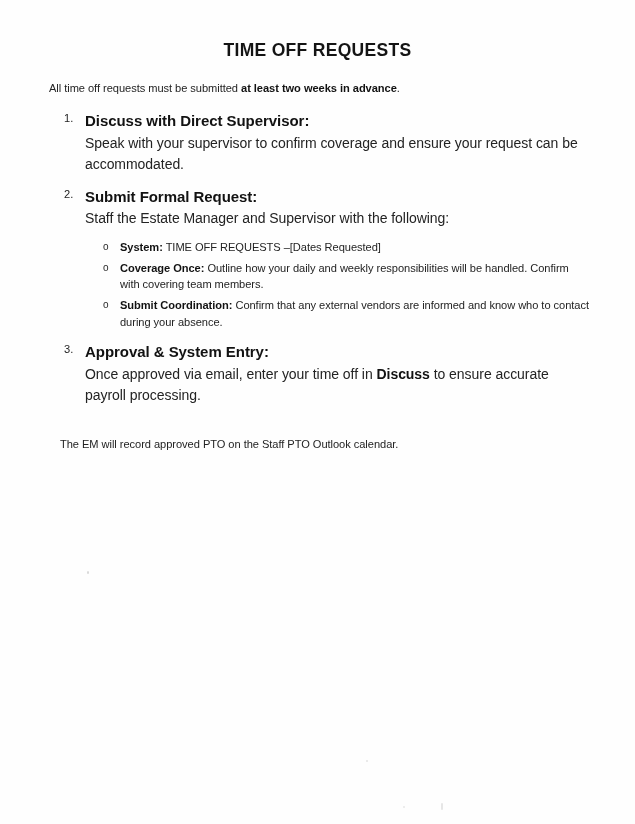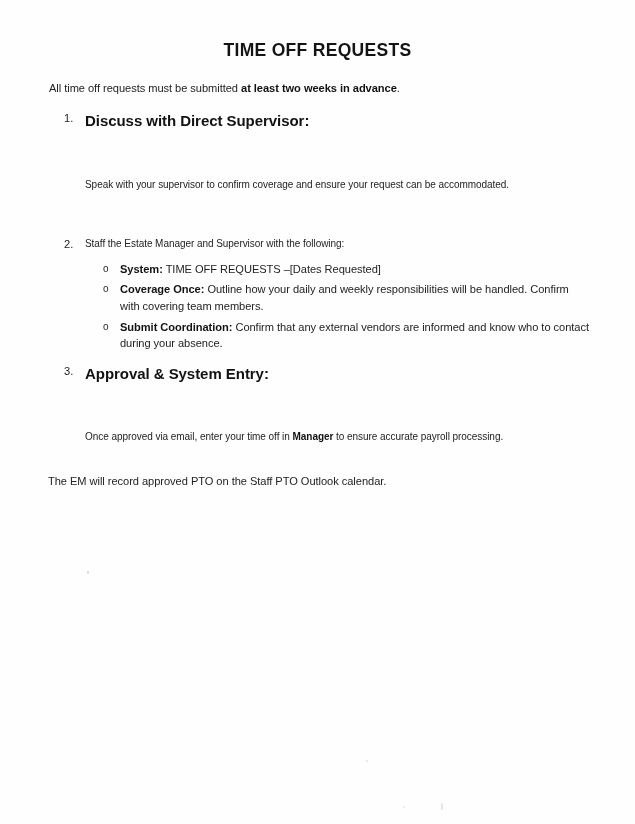--- a/index.html
+++ b/index.html
@@ -48,21 +48,21 @@
   .intro {
     margin: 1px;
     padding: 18px 0 0 48px;
     font-size: 11.1px;
     line-height: 1.45;
     color: #232323;
     letter-spacing: -0.05px;
   }
 
   .closing {
-    margin: 0;
+    margin: 12px;
     padding: 18px 0 0 48px;
     font-size: 11.1px;
     line-height: 1.45;
     color: #232323;
     letter-spacing: -0.05px;
   }
 
   b, .b {
     font-weight: bold;
     color: #121212;
@@ -88,26 +88,25 @@
     color: #232323;
   }
   .step-head {
     font-size: 15px;
     font-weight: bold;
     line-height: 1.5;
     color: #121212;
     letter-spacing: -0.05px;
   }
   .step-body {
-    font-size: 10px;
+    font-size: 14px;
     line-height: 1.5;
     color: #232323;
     letter-spacing: -0.05px;
     max-width: 495px;
-    margin-top: 44px;
   }
 
   
   .subs {
     margin: 10px 0 4px 0;
     padding: 0;
     list-style: none;
   }
   .sub {
     position: relative;
@@ -153,39 +152,40 @@
     <ol class="steps">
 
       <li class="step">
         <span class="step-num">1.</span>
         <div class="step-head">Discuss with Direct Supervisor:</div>
         <div class="step-body">Speak with your supervisor to confirm coverage and ensure your request can be accommodated.</div>
       </li>
 
       <li class="step">
         <span class="step-num">2.</span>
+        <div class="step-head">Submit Formal Request:</div>
         <div class="step-body">Staff the Estate Manager and Supervisor with the following:</div>
 
         <ul class="subs">
           <li class="sub">
             <span class="sub-marker">o</span><b>System:</b><span> TIME OFF REQUESTS –[Dates Requested]</span>
           </li>
           <li class="sub">
             <span class="sub-marker">o</span><b>Coverage Once:</b><span> Outline how your daily and weekly responsibilities will be handled. Confirm with covering team members.</span>
           </li>
           <li class="sub">
             <span class="sub-marker">o</span><b>Submit Coordination:</b><span> Confirm that any external vendors are informed and know who to contact during your absence.</span>
           </li>
         </ul>
       </li>
 
       <li class="step">
         <span class="step-num">3.</span>
         <div class="step-head">Approval &amp; System Entry:</div>
-        <div class="step-body"><span>Once approved via email, enter your time off in </span><b>Manager</b><span> to ensure accurate payroll processing.</span></div>
+        <div class="step-body"><span>Once approved via email, enter your time off in </span><b>Discuss</b><span> to ensure accurate payroll processing.</span></div>
       </li>
 
     </ol>
 
     <p class="closing">The EM will record approved PTO on the Staff PTO Outlook calendar.</p>
 
   </div>
 
   <span class="speck speck-a"></span>
   <span class="speck speck-b"></span>

